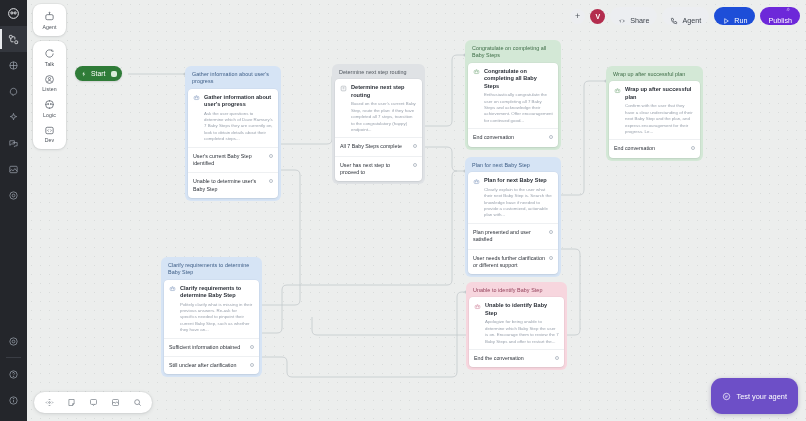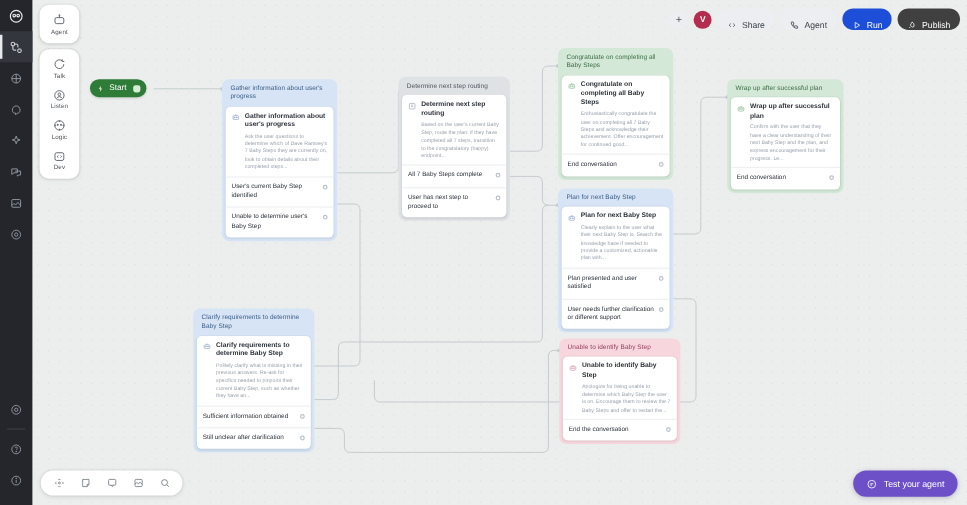--- a/index.html
+++ b/index.html
@@ -61,21 +61,21 @@
     color: #fff; font-size: 7px; font-weight: bold;
     display: flex; align-items: center; justify-content: center; cursor: pointer;
   }
   .tb-btn {
     display: flex; align-items: flex-end; gap: 4px;
     height: 18px; padding: 0 8px; border-radius: 9px;
     font-size: 7.2px; cursor: pointer; white-space: nowrap;
   }
   .tb-btn.ghost { background: #eceef1; color: #3d434b; }
   .tb-btn.primary { background: #1d4ed8; color: #fff; }
-  .tb-btn.publish { background: #404040; color: #fff; }
+  .tb-btn.publish { background: #6d28d9; color: #fff; flex-direction: column; }
 
   
   .canvas {
     position: absolute; left: 27px; top: 0; right: 0; bottom: 0;
     background-color: #eceeed;
     background-image: radial-gradient(#d9dcdb 0.8px, transparent 0.8px);
     background-size: 9px 9px;
     overflow: hidden;
   }
   .edges { position: absolute; inset: 0; width: 779px; height: 421px; pointer-events: none; }
@@ -135,21 +135,21 @@
     background: #ffffff; border-radius: 11px;
     box-shadow: 0 1px 4px rgba(20,25,35,.12), 0 0 0 1px rgba(20,25,35,.03);
     display: flex; align-items: center; padding: 0 5px; gap: 2px; z-index: 40;
   }
   .bt-icon {
     width: 20px; height: 17px; display: flex; align-items: center; justify-content: center;
     color: #707780; border-radius: 4px; cursor: pointer;
   }
 
   .test-btn {
-    position: absolute; right: 8px; bottom: 7px; height: 22px;
+    position: absolute; right: 8px; bottom: 7px; height: 36px;
     background: #6d4fc7; color: #fff; border-radius: 11px;
     display: flex; align-items: center; gap: 5px; padding: 0 11px;
     font-size: 7.4px; cursor: pointer; z-index: 40;
     box-shadow: 0 1px 4px rgba(40,25,90,.25);
   }
 </style>
 </head>
 <body>
 
 <div id="app">

